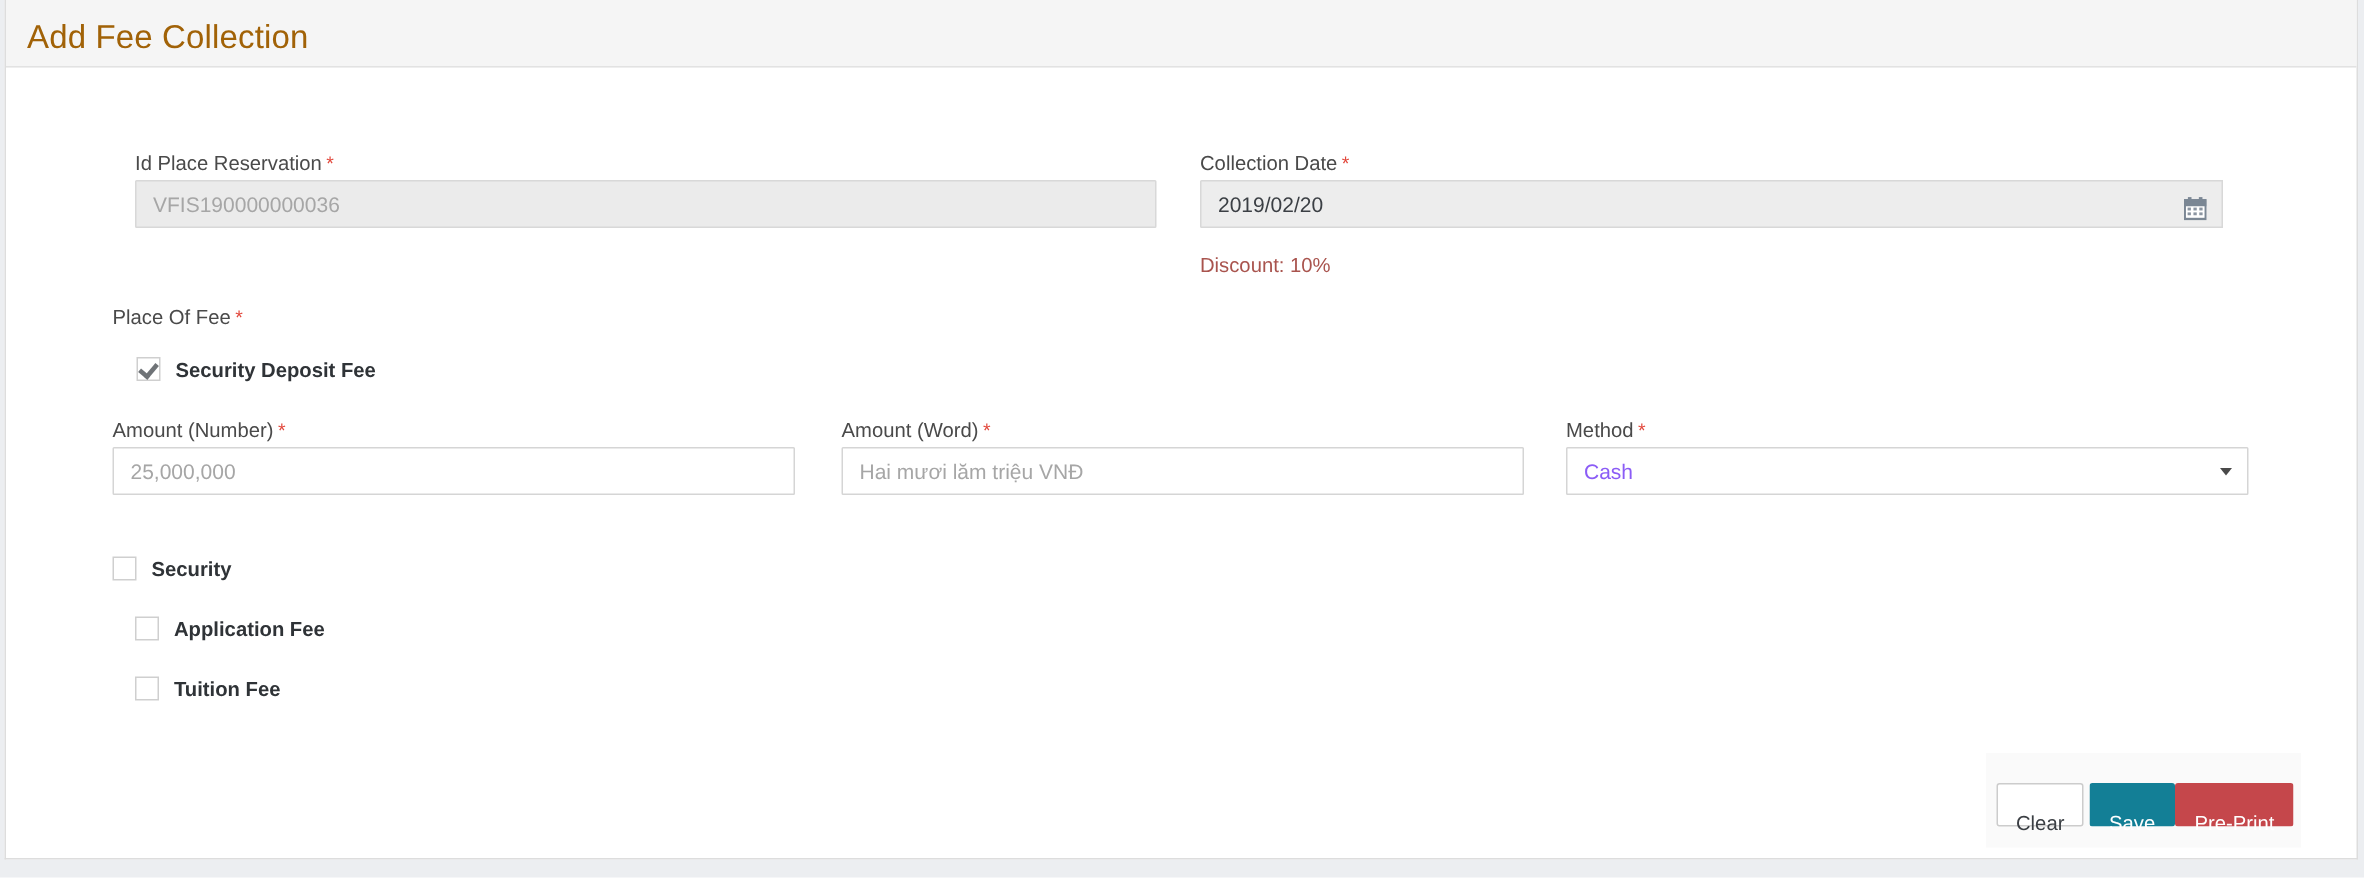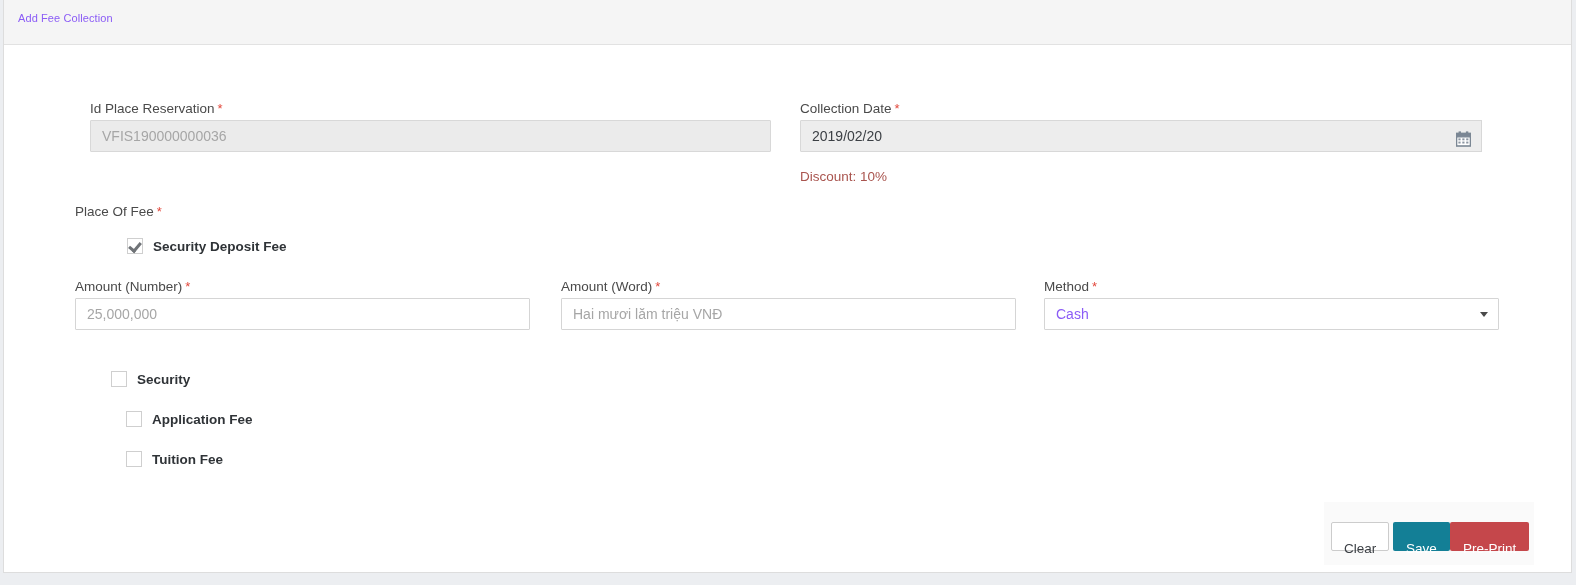--- a/index.html
+++ b/index.html
@@ -34,23 +34,23 @@
     top: 0;
     width: 1567px;
     height: 45px;
     background: #f5f5f5;
     border-bottom: 1px solid #e2e2e2;
   }
   .panel-title {
     position: absolute;
     left: 14px;
     top: 12px;
-    font-size: 11px;
+    font-size: 22px;
     font-weight: normal;
-    color: #8b5cf6;
+    color: #a16207;
     letter-spacing: 0.1px;
   }
 
   .panel-body {
     position: absolute;
     left: 0;
     top: 45px;
     width: 1567px;
     height: 527px;
   }
@@ -113,21 +113,20 @@
     white-space: nowrap;
   }
 
   
   .cbrow {
     position: absolute;
     display: flex;
     align-items: center;
     white-space: nowrap;
     cursor: pointer;
-    margin-left: 36px;
   }
   .cbox {
     width: 16px;
     height: 16px;
     border: 1px solid #cfcfcf;
     background: #ffffff;
     display: inline-block;
     position: relative;
     flex: 0 0 auto;
   }

